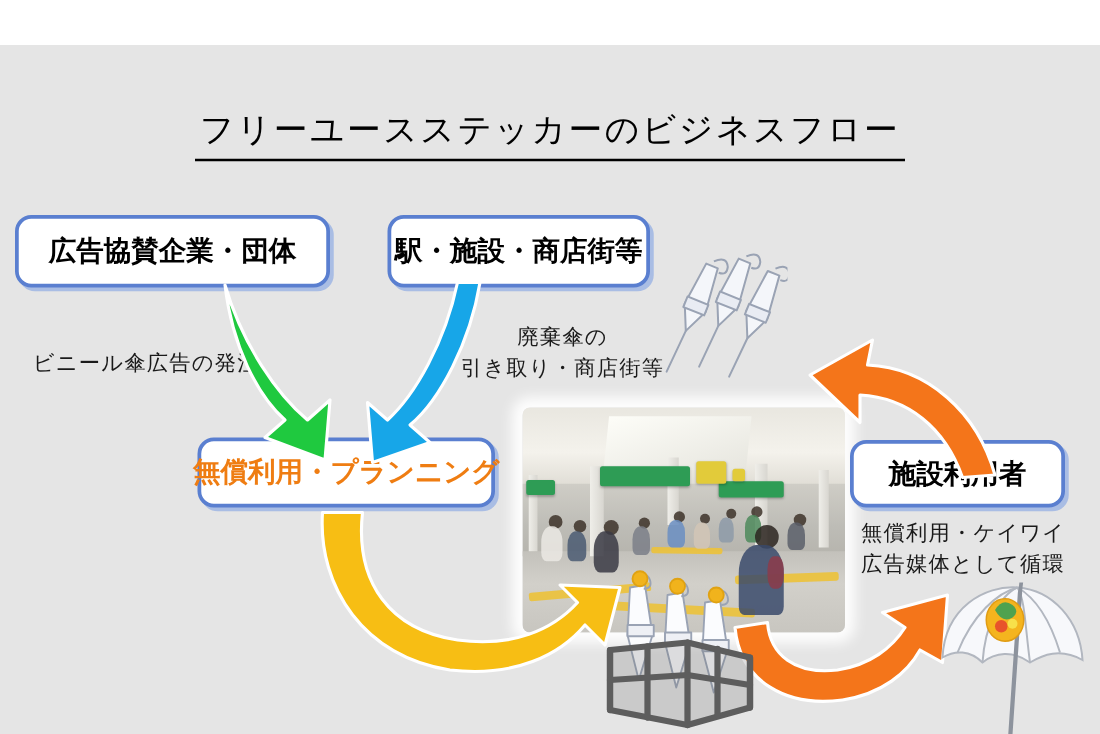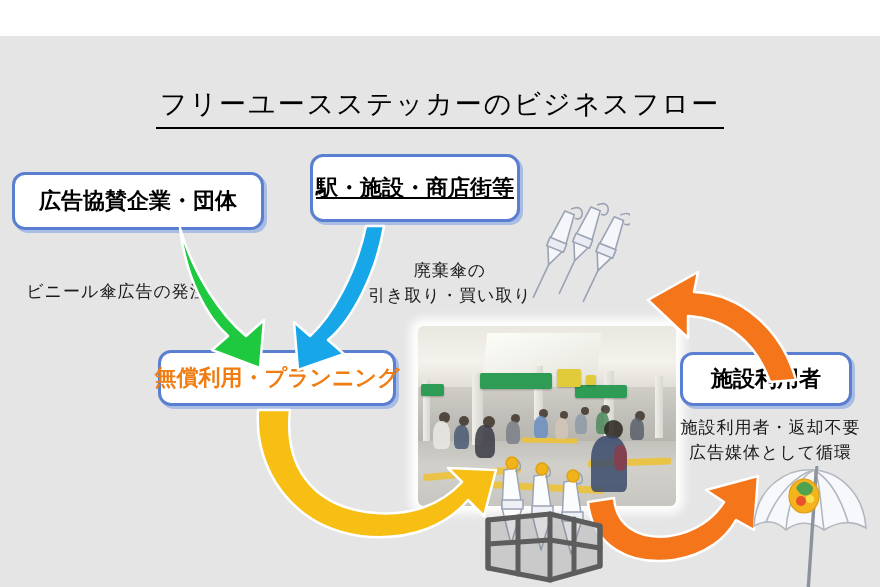--- a/index.html
+++ b/index.html
@@ -54,21 +54,21 @@
     font-family: "DejaVu Sans", sans-serif;
     font-weight: bold;
     font-size: 22px;
     color: #000000;
     letter-spacing: 0px;
     white-space: nowrap;
   }
   .node-label.accent { color: #ef7d12; }
 
   #node-sponsor   { left: 12px;  top: 136px; width: 252px; height: 58px; }
-  #node-station   { left: 310px; top: 118px; width: 210px; height: 68px; text-decoration: underline; }
+  #node-station   { left: 310px; top: 136px; width: 210px; height: 58px; }
   #node-kyplan    { left: 158px; top: 314px; width: 238px; height: 56px; }
   #node-user      { left: 680px; top: 316px; width: 172px; height: 54px; }
 
   
   .caption {
     font-family: "DejaVu Serif", "Liberation Serif", serif;
     font-size: 17px;
     color: #1a1a1a;
     line-height: 1.45;
     white-space: pre-line;
@@ -221,22 +221,22 @@
   <div id="node-kyplan" class="abs node">
     <span class="node-label accent">無償利用・プランニング</span>
   </div>
 
   <div id="node-user" class="abs node">
     <span class="node-label">施設利用者</span>
   </div>
 
   <div id="cap-order" class="abs caption">ビニール傘広告の発注</div>
   <div id="cap-collect" class="abs caption">廃棄傘の
-引き取り・買い取り</div>
-  <div id="cap-usage" class="abs caption">施設利用者・返却不要
+引き取り・商店街等</div>
+  <div id="cap-usage" class="abs caption">無償利用・ケイワイ
 広告媒体として循環</div>
 
   <svg id="arrow-green" class="abs arrow" viewBox="0 0 120 150">
     <path d="M4 4 C 18 52, 46 92, 70 112 L 88 96 L 84 144 L 36 126 L 52 112 C 30 92, 10 54, 4 4 Z" fill="#1fc93f" stroke="#ffffff" stroke-width="2.5" stroke-linejoin="round"></path>
   </svg>
 
   <svg id="arrow-blue" class="abs arrow" viewBox="0 0 120 150">
     <path d="M112 2 C 104 50, 80 96, 56 116 L 72 130 L 26 146 L 22 98 L 38 112 C 60 92, 84 50, 94 2 Z" fill="#17a6e8" stroke="#ffffff" stroke-width="2.5" stroke-linejoin="round"></path>
   </svg>
 

